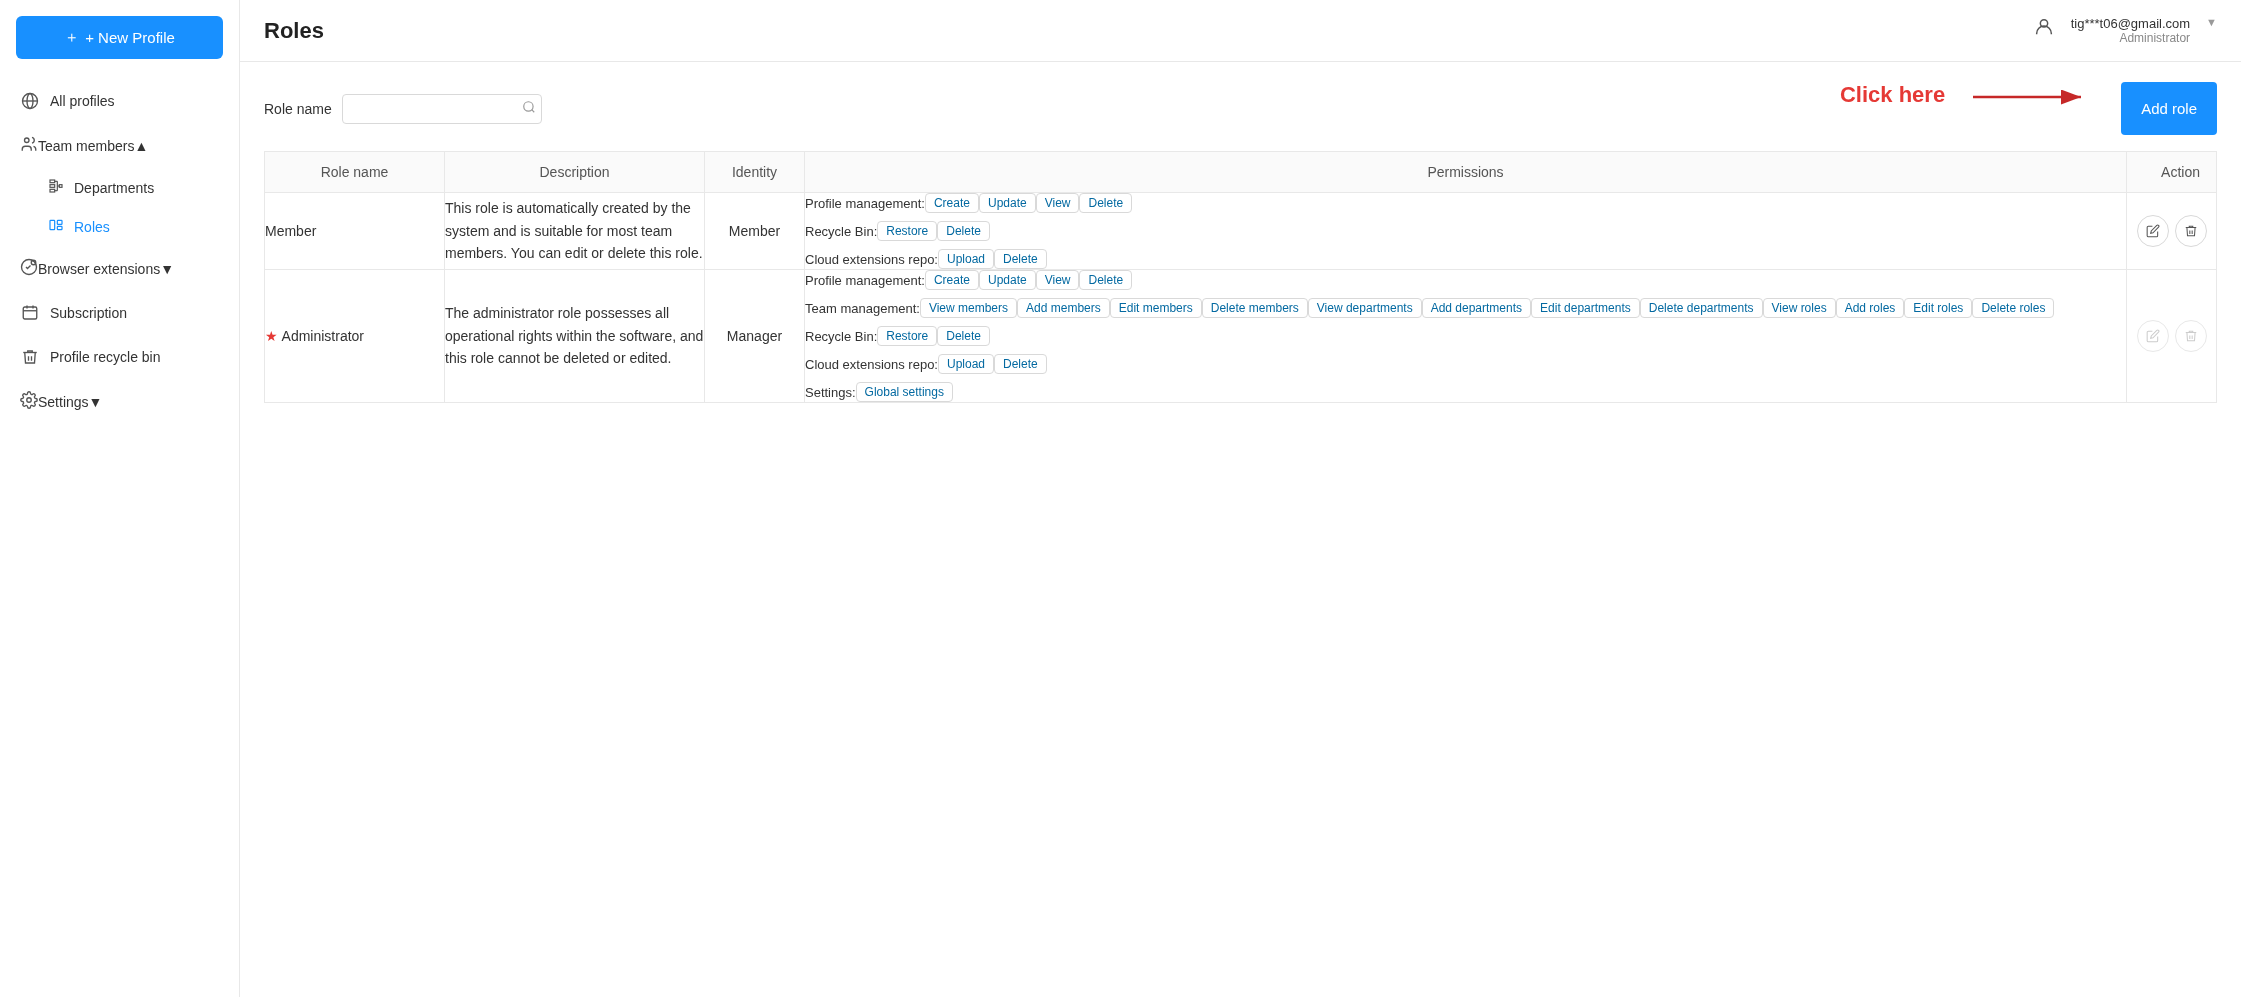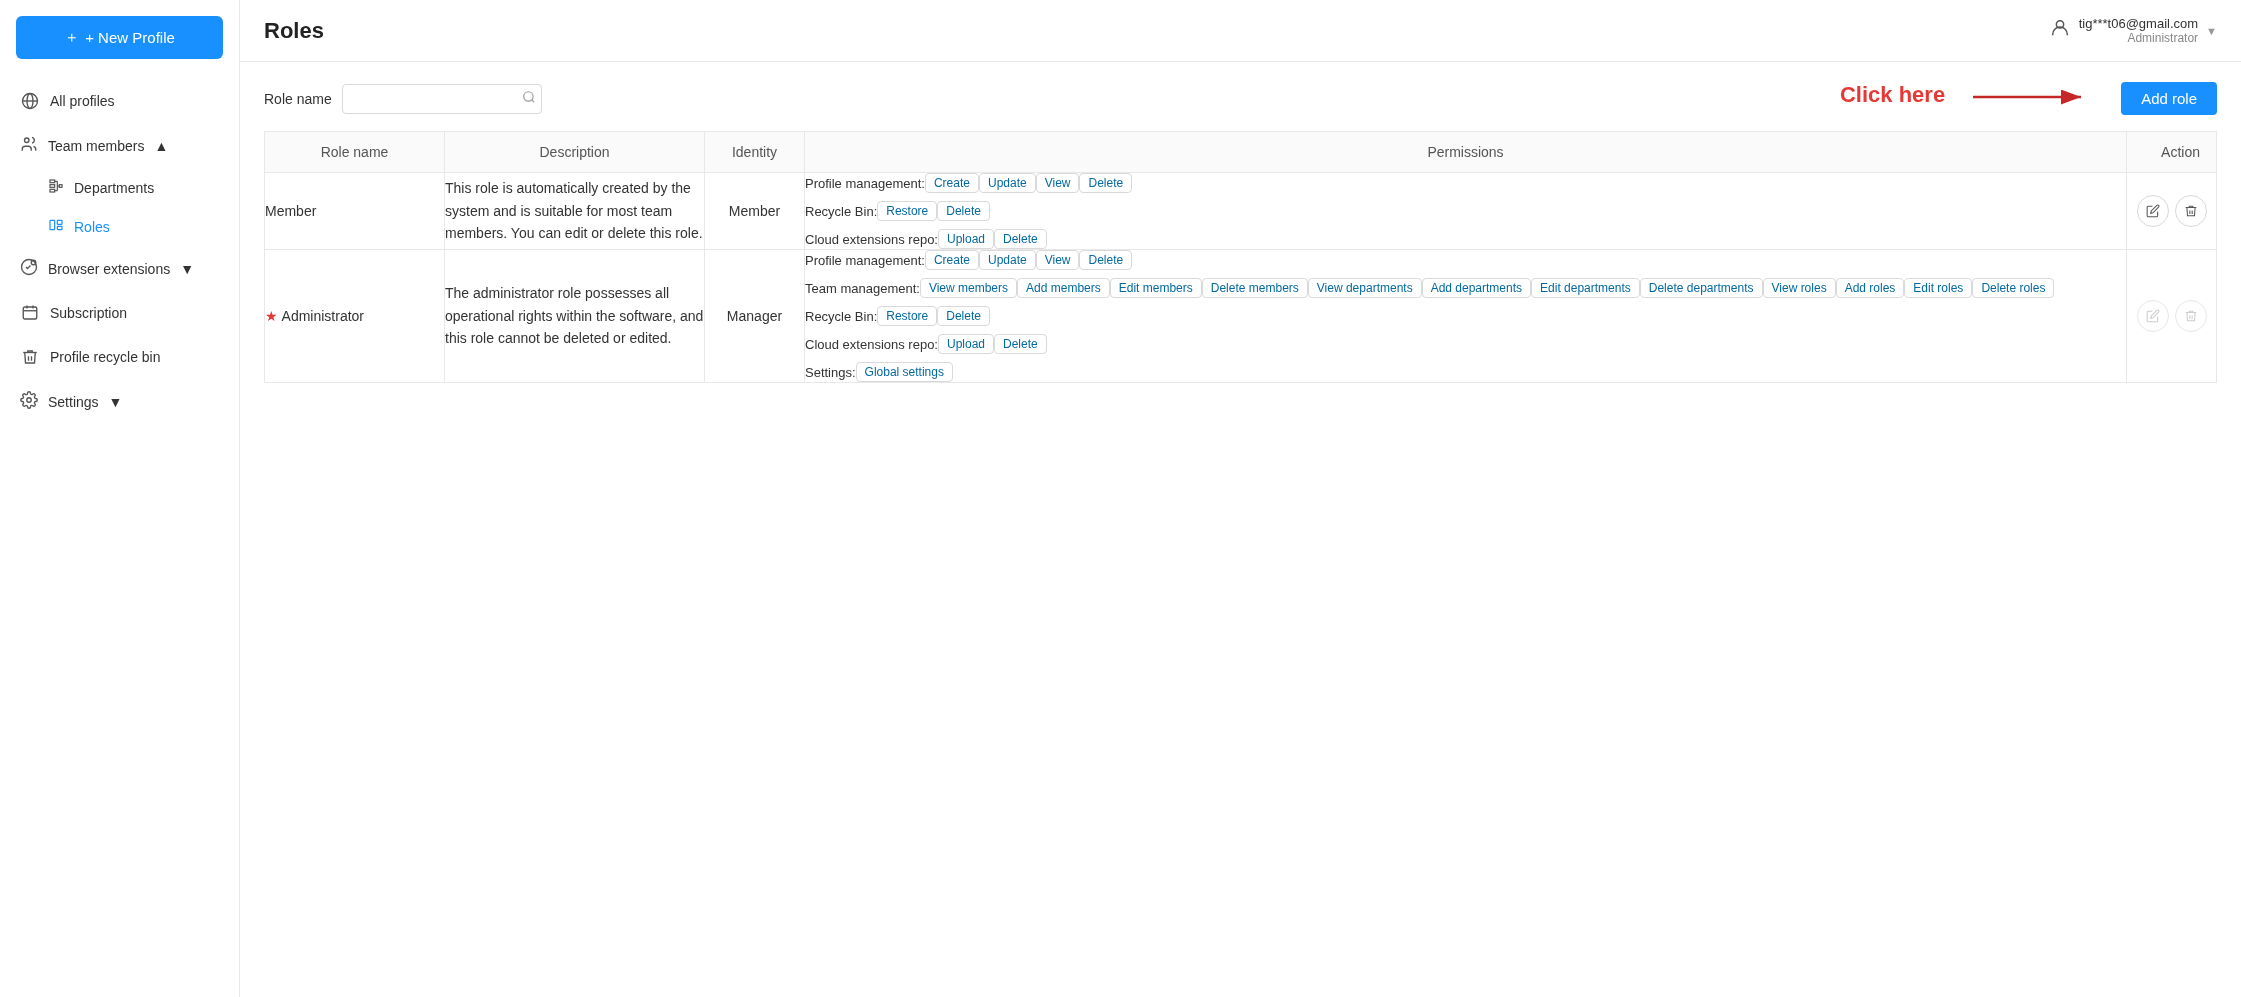--- a/index.html
+++ b/index.html
@@ -41,21 +41,20 @@
       cursor: pointer;
       color: #333;
       font-size: 14px;
       border-radius: 0;
     }
     .sidebar-item .icon { width: 20px; height: 20px; display: flex; align-items: center; justify-content: center; flex-shrink: 0; }
 
     .sidebar-section-header {
       display: flex;
       align-items: center;
-      gap: 10px;
       padding: 12px 20px;
       cursor: pointer;
       color: #333;
       font-size: 14px;
     }
     .sidebar-children { padding-left: 0; }
     .sidebar-child-item {
       display: flex;
       align-items: center;
       gap: 10px;
@@ -85,22 +84,21 @@
     }
     .main-title {
       font-size: 22px;
       font-weight: 600;
       color: #222;
       padding-bottom: 16px;
     }
 
     .user-info {
       display: flex;
-      align-items: center;
-      gap: 8px;
+      gap: 16px;
       padding-bottom: 16px;
       cursor: pointer;
     }
     .user-avatar-icon { color: #666; font-size: 20px; }
     .user-details { text-align: right; }
     .user-email { font-size: 13px; color: #333; }
     .user-role { font-size: 12px; color: #888; }
     .user-chevron { color: #999; font-size: 11px; }
 
     
@@ -155,21 +153,21 @@
     .click-here-text {
       color: #e53935;
       font-size: 22px;
       font-weight: 600;
     }
     .add-role-btn {
       background: #1890ff;
       color: #fff;
       border: none;
       border-radius: 4px;
-      padding: 8px 20px;
+      padding: 18px 20px;
       font-size: 15px;
       cursor: pointer;
       white-space: nowrap;
     }
 
     
     .roles-table {
       width: 100%;
       border-collapse: collapse;
       border: 1px solid #e8e8e8;

